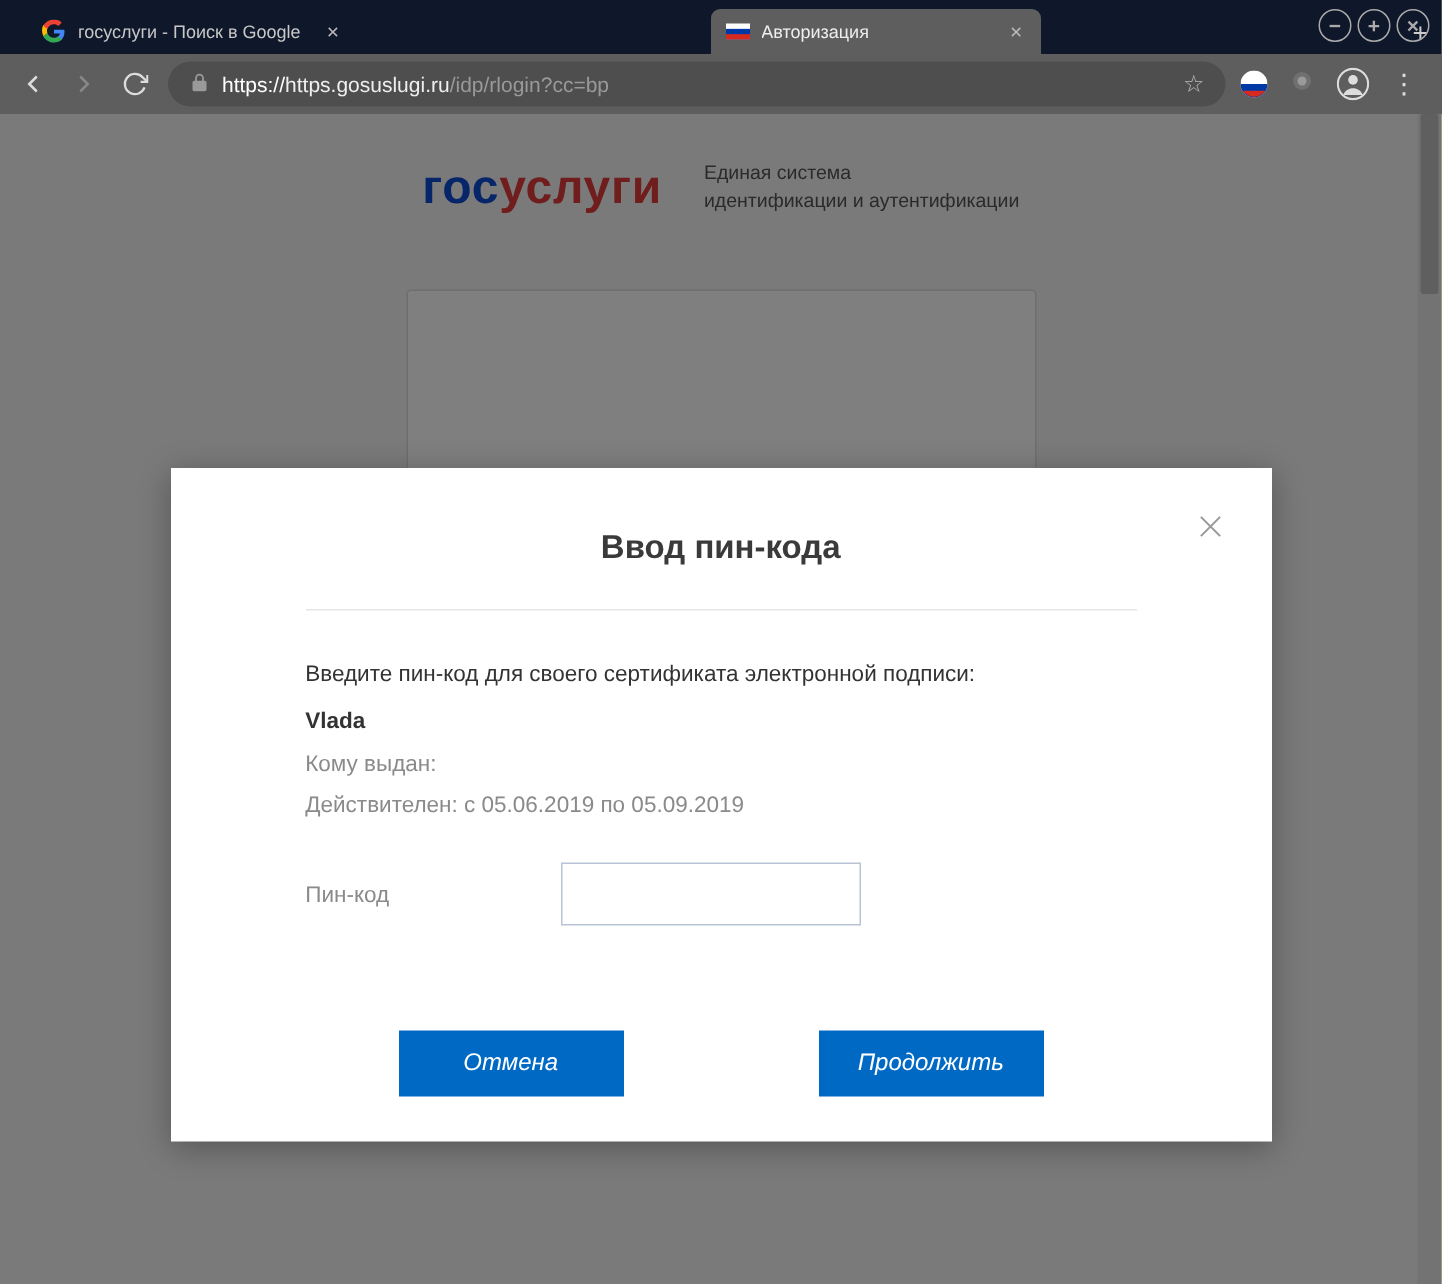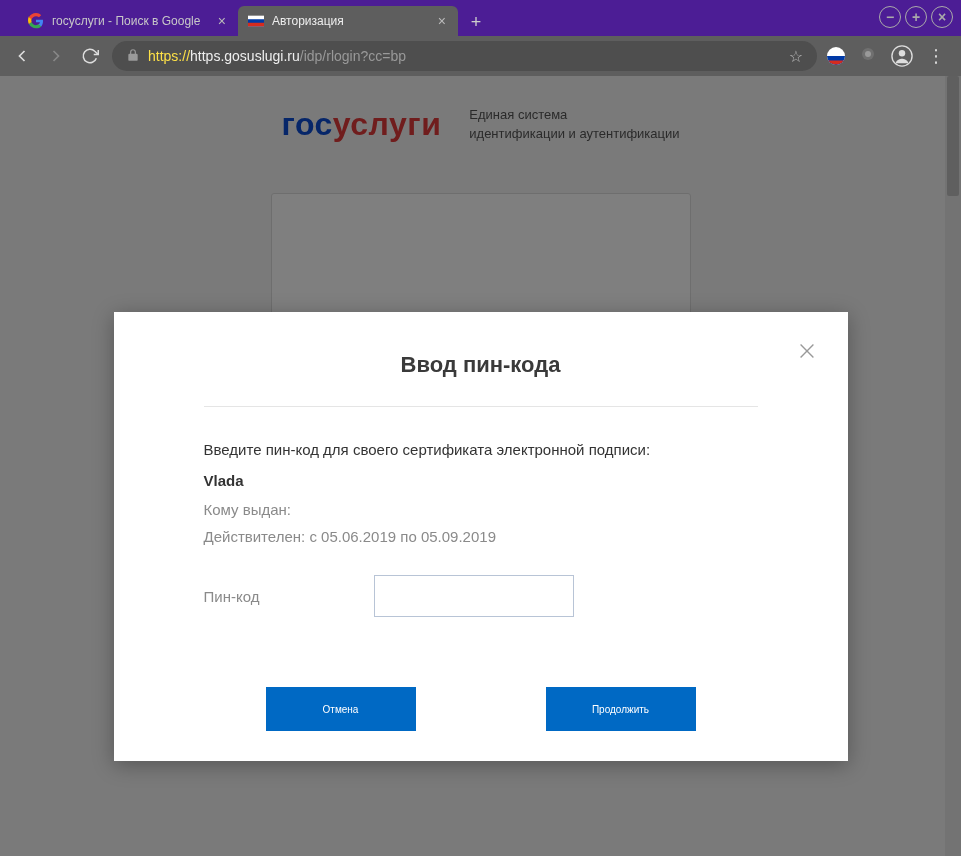--- a/index.html
+++ b/index.html
@@ -3,35 +3,35 @@
   <meta charset="utf-8">
   <style>
     * { margin: 0; padding: 0; box-sizing: border-box; font-family: Arial, Helvetica, sans-serif; }
     body { width: 961px; height: 856px; background: #4a4a4a; overflow: hidden; position: relative; }
 
     
     .window-controls { position: absolute; top: 6px; right: 8px; display: flex; gap: 4px; z-index: 100; }
     .win-ctrl { width: 22px; height: 22px; border: 1.5px solid #aaa; border-radius: 50%; display: flex; align-items: center; justify-content: center; color: #aaa; font-size: 14px; font-weight: bold; cursor: pointer; }
 
     
-    .tab-strip { height: 36px; background: #4c1d95; display: flex; align-items: flex-end; padding-left: 18px; padding-top: 4px; }
+    .tab-strip { height: 36px; background: #0f172a; display: flex; align-items: flex-end; padding-left: 18px; padding-top: 4px; justify-content: space-between; }
     .tab { height: 30px; display: flex; align-items: center; padding: 0 10px; border-radius: 6px 6px 0 0; font-size: 12px; color: #ccc; gap: 8px; min-width: 220px; position: relative; cursor: pointer; }
     .tab.inactive { background: transparent; color: #c8c8c8; }
     .tab.active { background: #5e5e5e; color: #eee; }
     .tab-favicon { width: 16px; height: 16px; display: flex; align-items: center; justify-content: center; }
     .tab-title { flex: 1; white-space: nowrap; overflow: hidden; text-overflow: ellipsis; }
     .tab-close { color: #bbb; font-size: 14px; cursor: pointer; padding: 0 2px; }
     .new-tab { width: 28px; height: 28px; display: flex; align-items: center; justify-content: center; color: #ccc; font-size: 18px; cursor: pointer; margin-left: 4px; }
 
     
     .toolbar { height: 40px; background: #5e5e5e; display: flex; align-items: center; padding: 0 10px; gap: 10px; }
     .nav-icon { width: 24px; height: 24px; display: flex; align-items: center; justify-content: center; color: #ddd; cursor: pointer; }
     .nav-icon.disabled { color: #888; }
     .address-bar { flex: 1; height: 30px; background: #4e4e4e; border-radius: 15px; display: flex; align-items: center; padding: 0 14px; color: #ccc; font-size: 14px; gap: 8px; }
-    .url-secure { color: #fde047; }
+    .url-secure { color: #ffffff; }
     .url-domain { color: #eee; }
     .url-path { color: #999; }
     .addr-star { color: #bbb; cursor: pointer; font-size: 16px; }
     .toolbar-right { display: flex; align-items: center; gap: 14px; padding-right: 6px; }
     .flag-icon svg { display: block; }
     .account-icon { width: 22px; height: 22px; color: #ddd; }
     .menu-dots { color: #ddd; font-size: 18px; cursor: pointer; }
 
     
     .page-wrap { position: relative; height: calc(856px - 76px); background: #bef264; }
@@ -53,21 +53,21 @@
     .modal-close svg { display: block; }
     .modal-title { text-align: center; font-size: 22px; color: #3a3a3a; margin-bottom: 28px; }
     .modal-hr { border: none; border-top: 1px solid #e5e5e5; margin-bottom: 34px; }
     .instr { font-size: 15px; color: #333; margin-bottom: 14px; }
     .cert-name { font-size: 15px; font-weight: bold; color: #333; margin-bottom: 12px; }
     .cert-line { font-size: 15px; color: #8a8a8a; margin-bottom: 10px; }
     .pin-row { display: flex; align-items: center; margin-top: 30px; }
     .pin-label { width: 170px; font-size: 15px; color: #8a8a8a; }
     .pin-input { width: 200px; height: 42px; border: 1px solid #b8c4d6; background: #fff; font-size: 15px; padding: 0 10px; }
     .btn-row { display: flex; justify-content: center; gap: 130px; margin-top: 70px; }
-    .btn { min-width: 150px; height: 44px; border: none; background: #0069c4; color: #fff; font-size: 10px; cursor: pointer; display: flex; align-items: center; justify-content: center; }
+    .btn { min-width: 150px; height: 44px; border: none; background: #0069c4; color: #fff; font-size: 16px; cursor: pointer; display: flex; align-items: center; justify-content: center; font-style: italic; }
   </style>
 </head>
 <body>
 
 <div class="window-controls">
   <div class="win-ctrl">−</div>
   <div class="win-ctrl">+</div>
   <div class="win-ctrl">×</div>
 </div>
 

